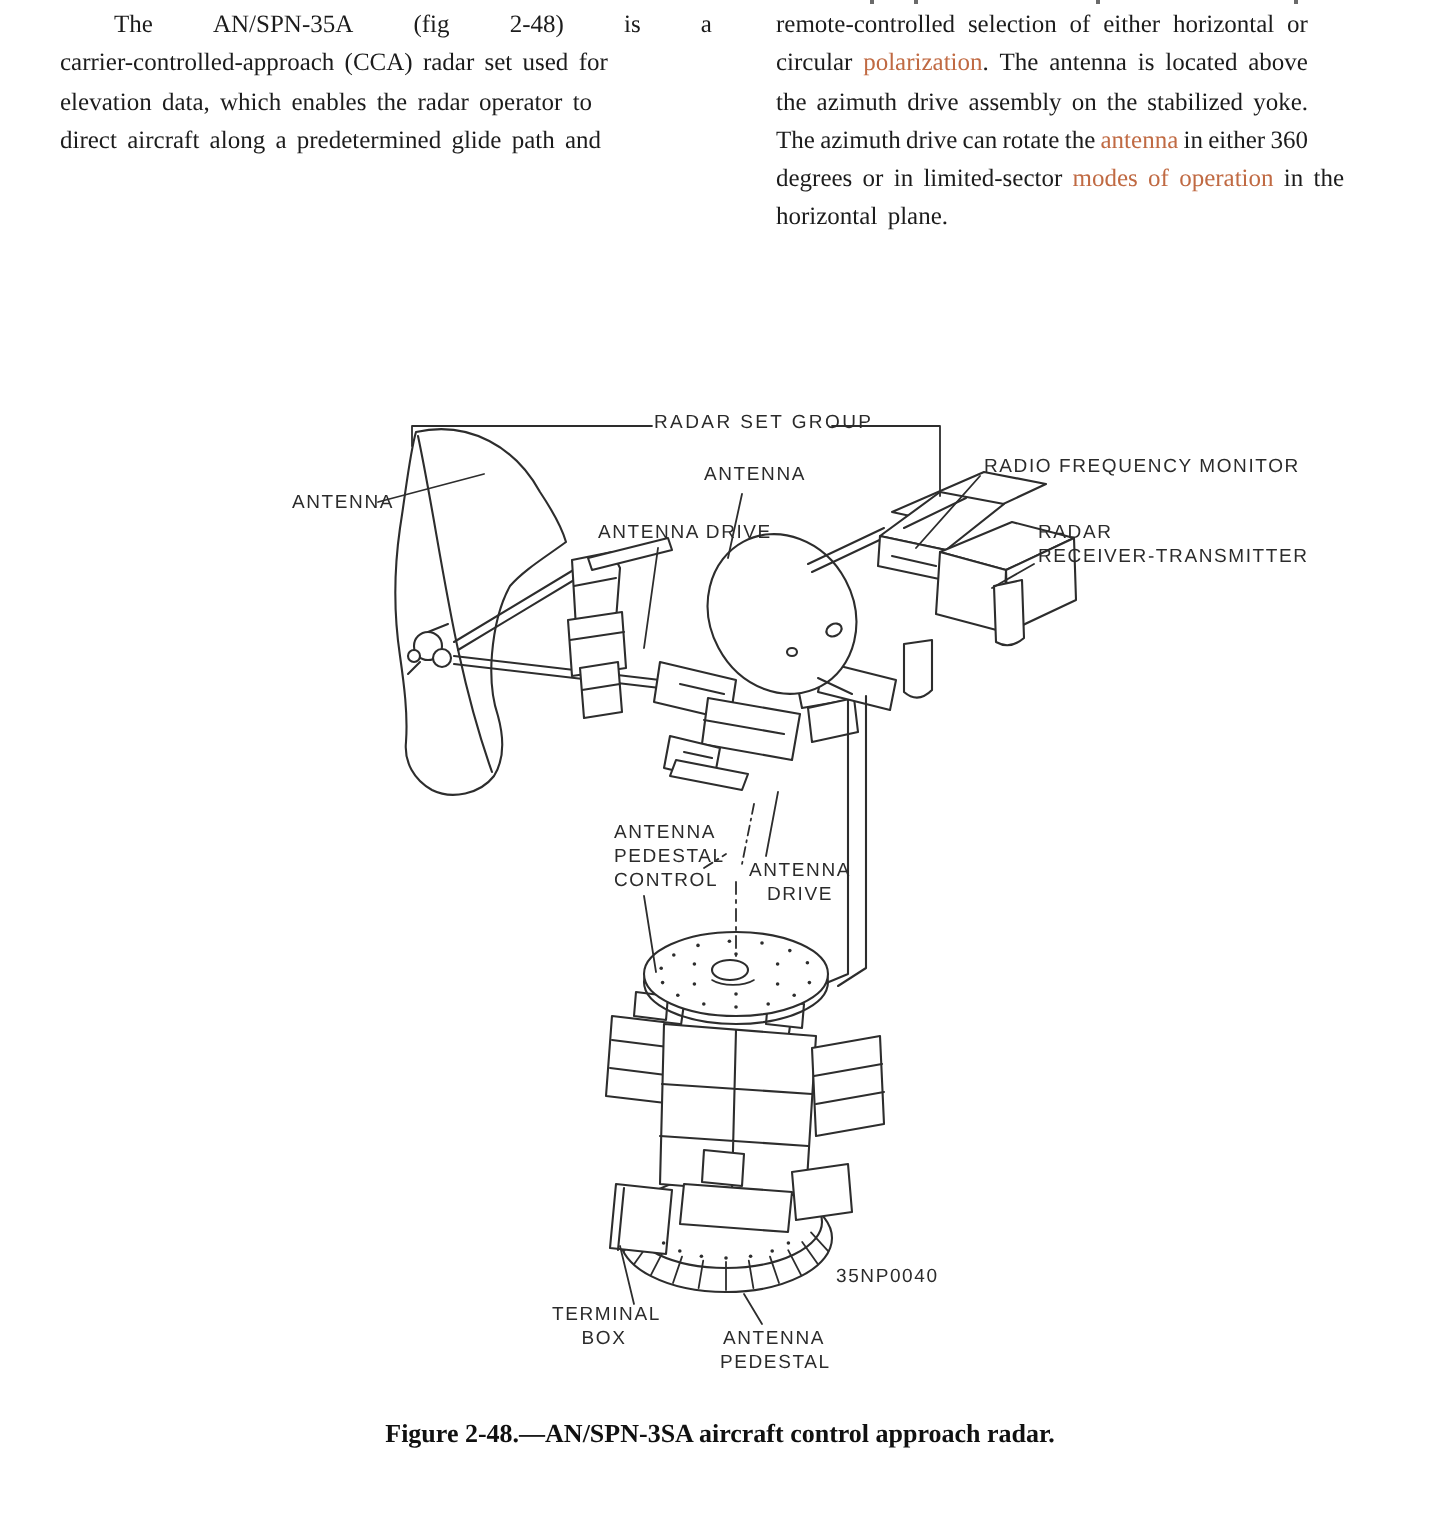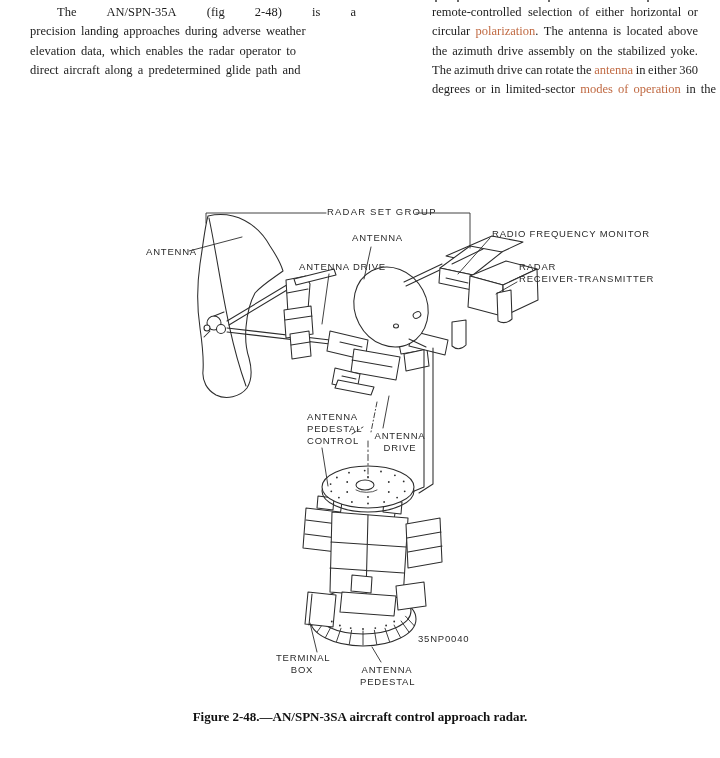--- a/index.html
+++ b/index.html
@@ -1,21 +1,21 @@
 <!DOCTYPE html>
 <html style="--link: #c06a43;"><head>
 <meta charset="utf-8">
 <style>
   html,body{margin:0;padding:0;background:#fff;}
   #page{position:relative;width:720px;height:758px;background:#fff;overflow:hidden;
         font-family:"Liberation Serif",serif;padding-left:12px;}
   
   .col{position:absolute;top:3px;}
   #left-col{left:30px;width:326px;}
-  #right-col{left:432px;width:266px;}
+  #right-col{left:388px;width:266px;}
   .tline{height:19.3px;line-height:19.3px;white-space:nowrap;
          font-size:12.5px;color:#1c1c1c;word-spacing:2px;}
   .tline.just{display:flex;justify-content:space-between;word-spacing:0;}
   .tline.ind{padding-left:27px;}
   .w{display:inline-block;white-space:pre;}
   .link{color:var(--link,#c06a43);cursor:pointer;}
   
   .speck{position:absolute;top:0;width:2px;height:2px;background:#6a6a6a;}
   
   .dlabel{position:absolute;font-family:"Liberation Sans",sans-serif;font-size:9.5px;
@@ -40,21 +40,21 @@
 
   <div id="left-col" class="col">
       <div class="tline just ind">
         <span class="w"><span>The</span></span>
         <span class="w"><span>AN/SPN-35A</span></span>
         <span class="w"><span>(fig</span></span>
         <span class="w"><span>2-48)</span></span>
         <span class="w"><span>is</span></span>
         <span class="w"><span>a</span></span>
       </div>
-      <div class="tline"><span class="w"><span>precision</span></span> <span class="w"><span>landing</span></span> <span class="w"><span>approaches</span></span> <span class="w"><span>during</span></span> <span class="w"><span>adverse</span></span> <span class="w"><span>weather</span></span></div>
+      <div class="tline"><span class="w"><span>carrier-controlled-approach</span></span> <span class="w"><span>(CCA)</span></span> <span class="w"><span>radar</span></span> <span class="w"><span>set</span></span> <span class="w"><span>used</span></span> <span class="w"><span>for</span></span></div>
       <div class="tline"><span class="w"><span>elevation</span></span> <span class="w"><span>data,</span></span> <span class="w"><span>which</span></span> <span class="w"><span>enables</span></span> <span class="w"><span>the</span></span> <span class="w"><span>radar</span></span> <span class="w"><span>operator</span></span> <span class="w"><span>to</span></span></div>
       <div class="tline"><span class="w"><span>direct</span></span> <span class="w"><span>aircraft</span></span> <span class="w"><span>along</span></span> <span class="w"><span>a</span></span> <span class="w"><span>predetermined</span></span> <span class="w"><span>glide</span></span> <span class="w"><span>path</span></span> <span class="w"><span>and</span></span></div>
     </div>
   <div id="right-col" class="col">
       <div class="tline just">
         <span class="w"><span>remote-controlled</span></span>
         <span class="w"><span>selection</span></span>
         <span class="w"><span>of</span></span>
         <span class="w"><span>either</span></span>
         <span class="w"><span>horizontal</span></span>
@@ -85,20 +85,21 @@
         <span class="w"><span>drive</span></span>
         <span class="w"><span>can</span></span>
         <span class="w"><span>rotate</span></span>
         <span class="w"><span>the</span></span>
         <span class="w"><span class="link">antenna</span></span>
         <span class="w"><span>in</span></span>
         <span class="w"><span>either</span></span>
         <span class="w"><span>360</span></span>
       </div>
       <div class="tline"><span class="w"><span>degrees</span></span> <span class="w"><span>or</span></span> <span class="w"><span>in</span></span> <span class="w"><span>limited-sector</span></span> <span class="w"><span class="link">modes</span></span> <span class="w"><span class="link">of</span></span> <span class="w"><span class="link">operation</span></span> <span class="w"><span>in</span></span> <span class="w"><span>the</span></span></div>
+      <div class="tline"><span class="w"><span>horizontal</span></span> <span class="w"><span>plane.</span></span></div>
     </div>
 
   <svg id="diagram-svg" viewBox="0 0 720 520">
     <g stroke="#2d2d2d" stroke-width="1.05" fill="none" stroke-linejoin="round" stroke-linecap="round">
 
       <path fill="#fff" d="M208,26 C235,20 258,34 270,56 C276,65 281,74 283,81
         C272,89 262,95 255,103 C250,112 247,125 246,137 C245,149 246,159 249,168
         C252,179 252,190 247,198 C240,207 226,210 216,205 C207,200 202,191 203,181
         C204,167 202,152 200,138 C197,118 197,95 200,74 C203,55 205,36 208,26 Z"></path>
       <path d="M209,28 C220,80 226,140 246,196"></path>

